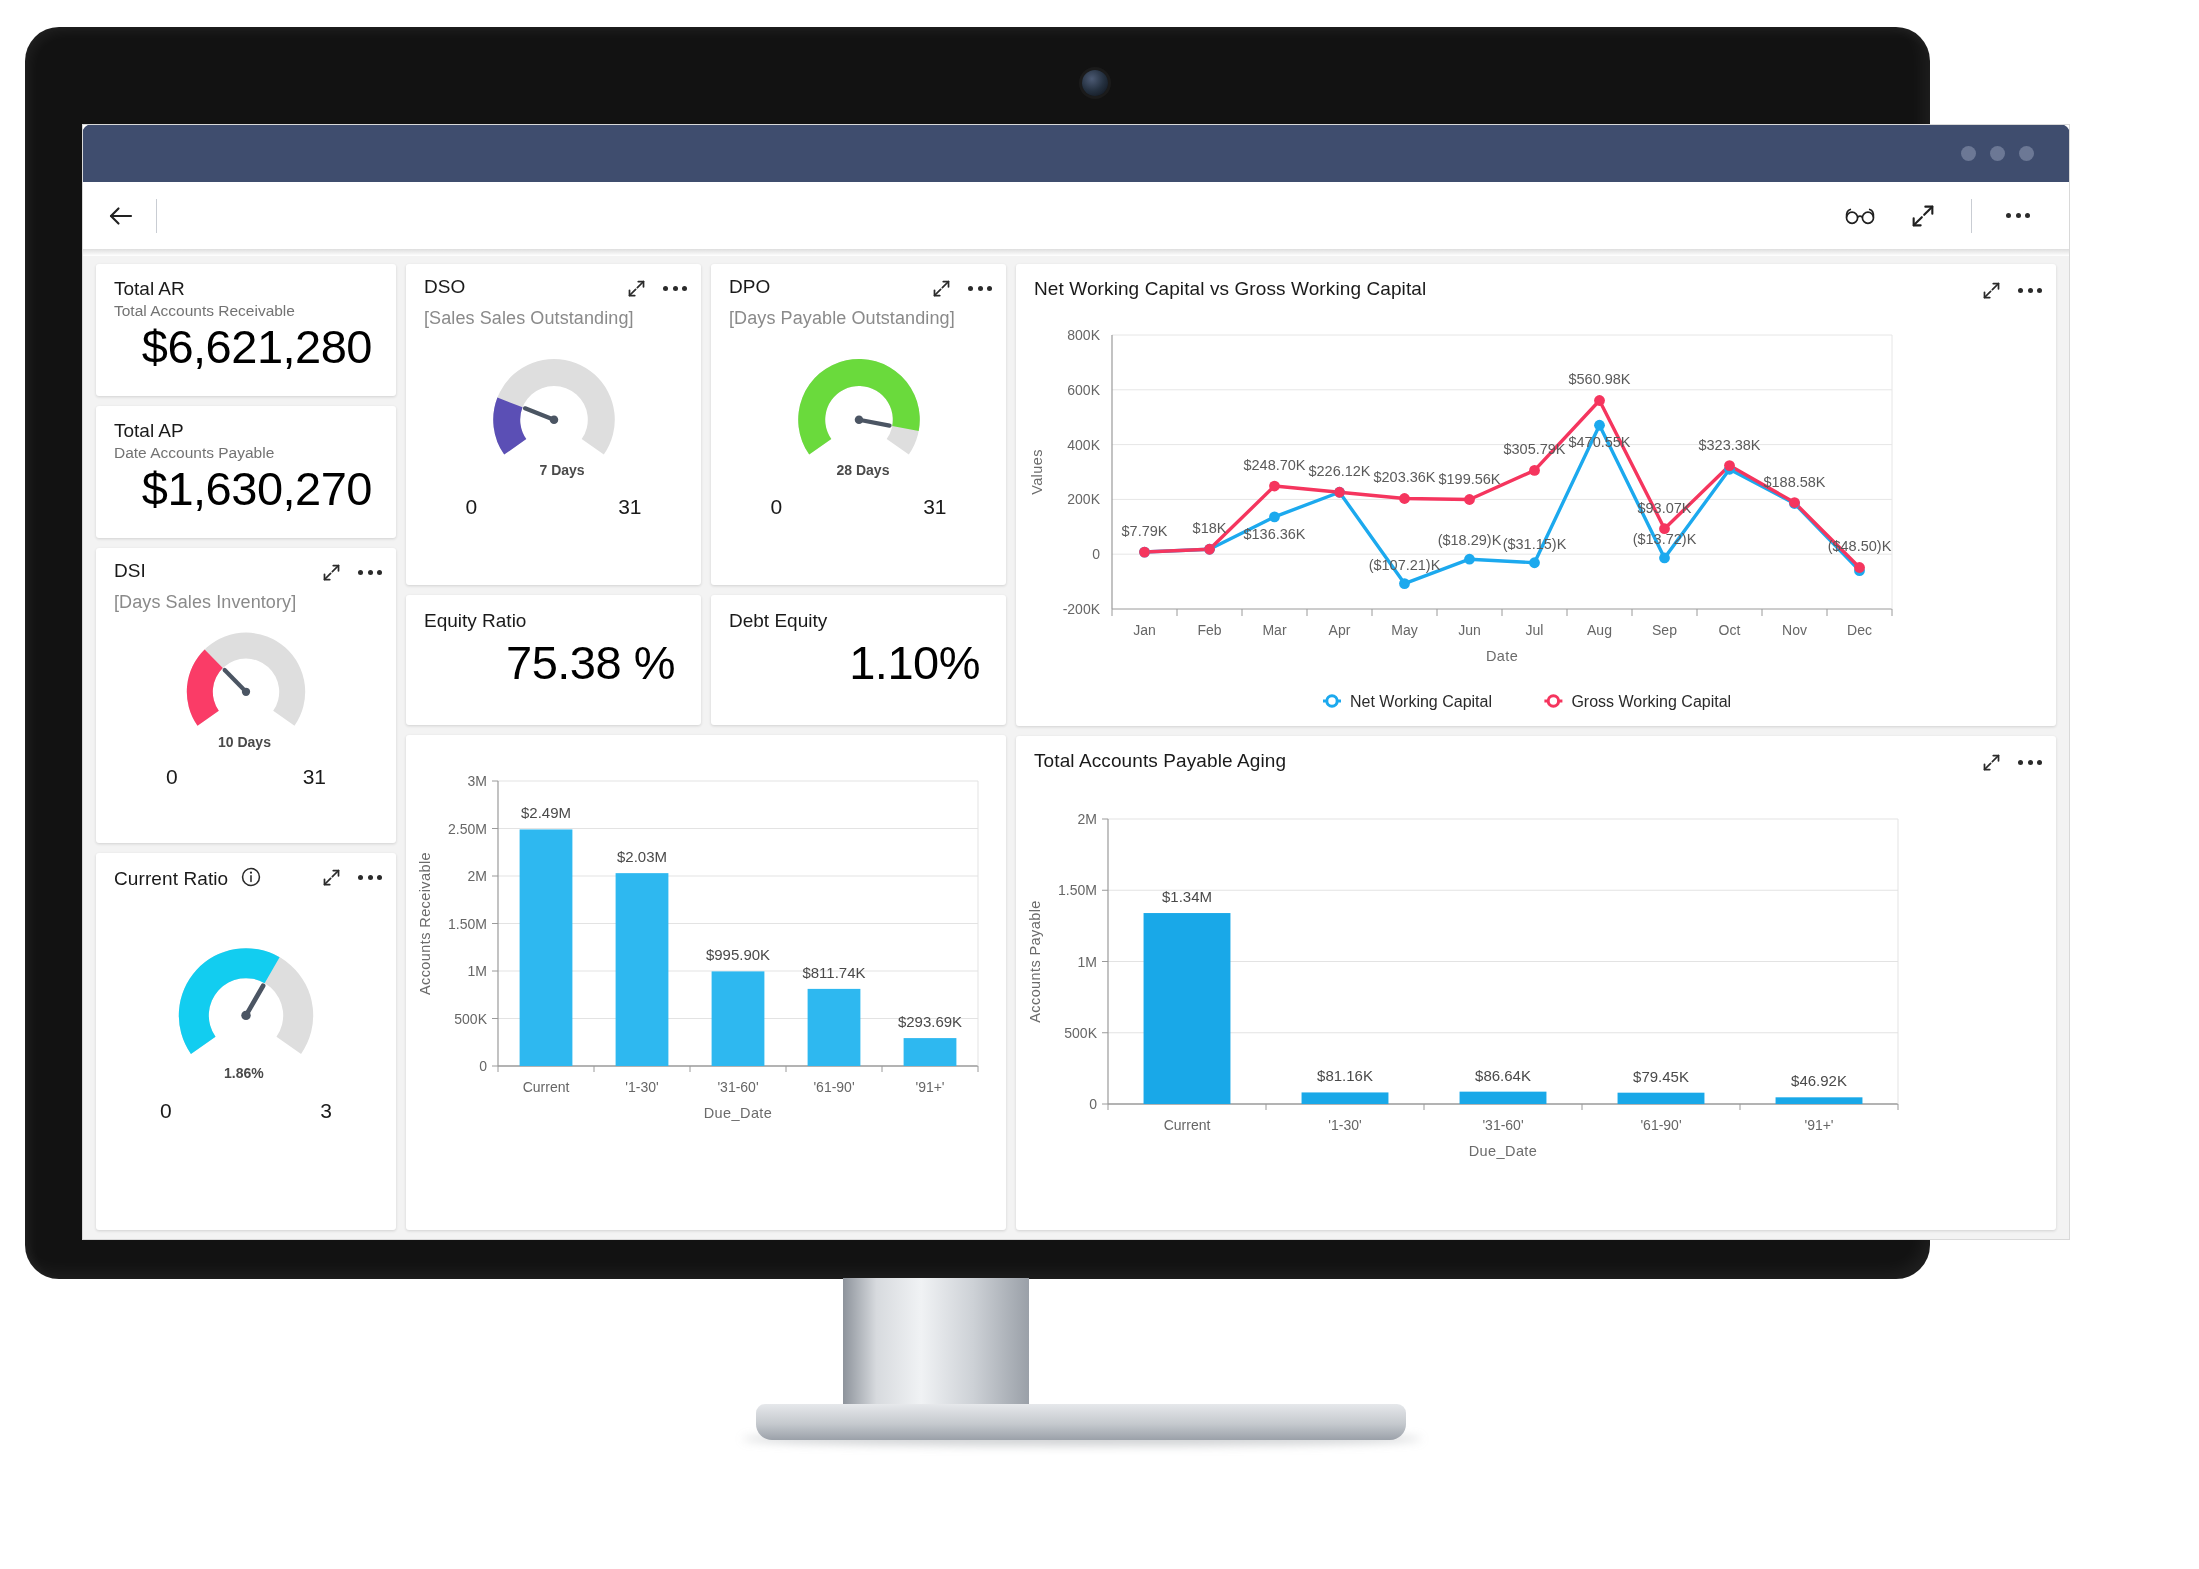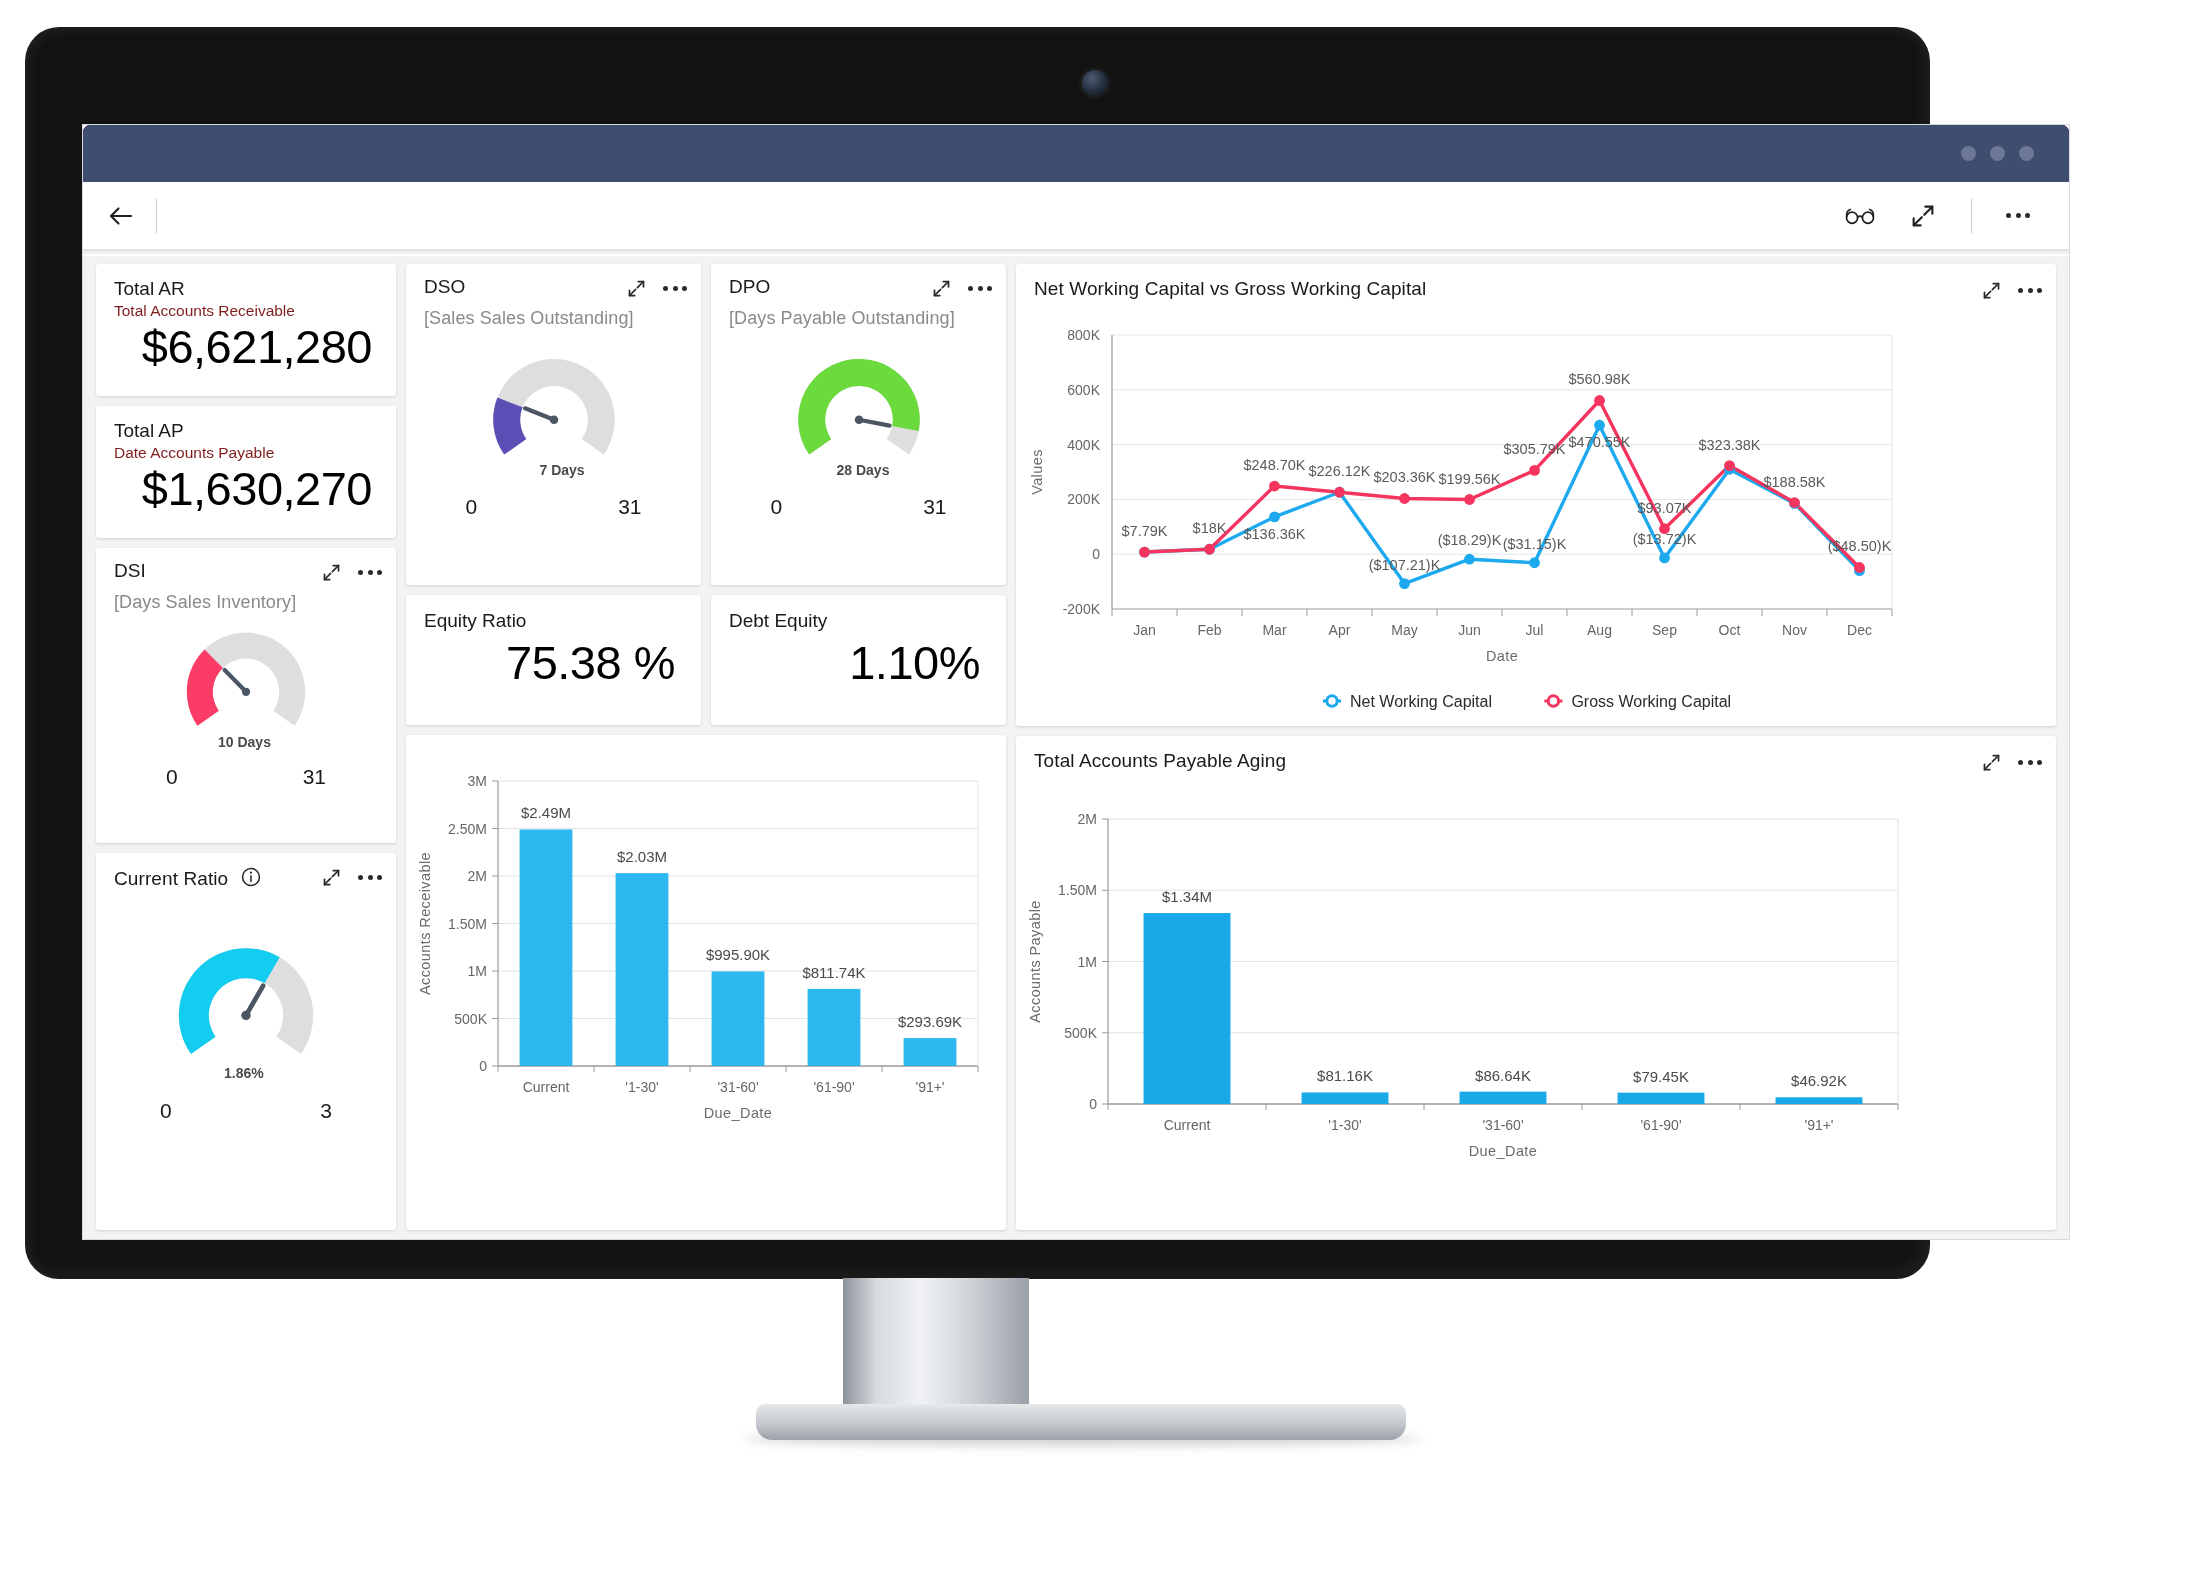--- a/index.html
+++ b/index.html
@@ -121,21 +121,21 @@
   .dots3 { display: flex; gap: 4.5px; align-items: center; }
   .dots3 i { width: 5px; height: 5px; border-radius: 50%; background: #2b2b2b; display: block; }
 
   .card-sub {
     font-size: 18px; color: #8a8a8a; padding: 9px 18px 0 18px; letter-spacing: .1px;
   }
 
   
   .kpi { height: 132px; }
   .kpi-title { font-size: 19px; color: #1a1a1a; padding: 14px 18px 0 18px; }
-  .kpi-sub { font-size: 15.5px; color: #7f1d1d; padding: 2px 18px 0 18px; }
+  .kpi-sub { font-size: 15.5px; color: #737373; padding: 2px 18px 0 18px; }
   .kpi-value {
     font-size: 47px; color: #000; font-weight: 400; text-align: right;
     padding: 2px 24px 0 36px; letter-spacing: -0.5px; line-height: 1.07;
   }
 
   
   .ratio { height: 130px; flex: 1; }
   .ratio-title { font-size: 19px; color: #1a1a1a; padding: 15px 18px 0 18px; }
   .ratio-value {
     font-size: 47px; color: #000; text-align: right;

